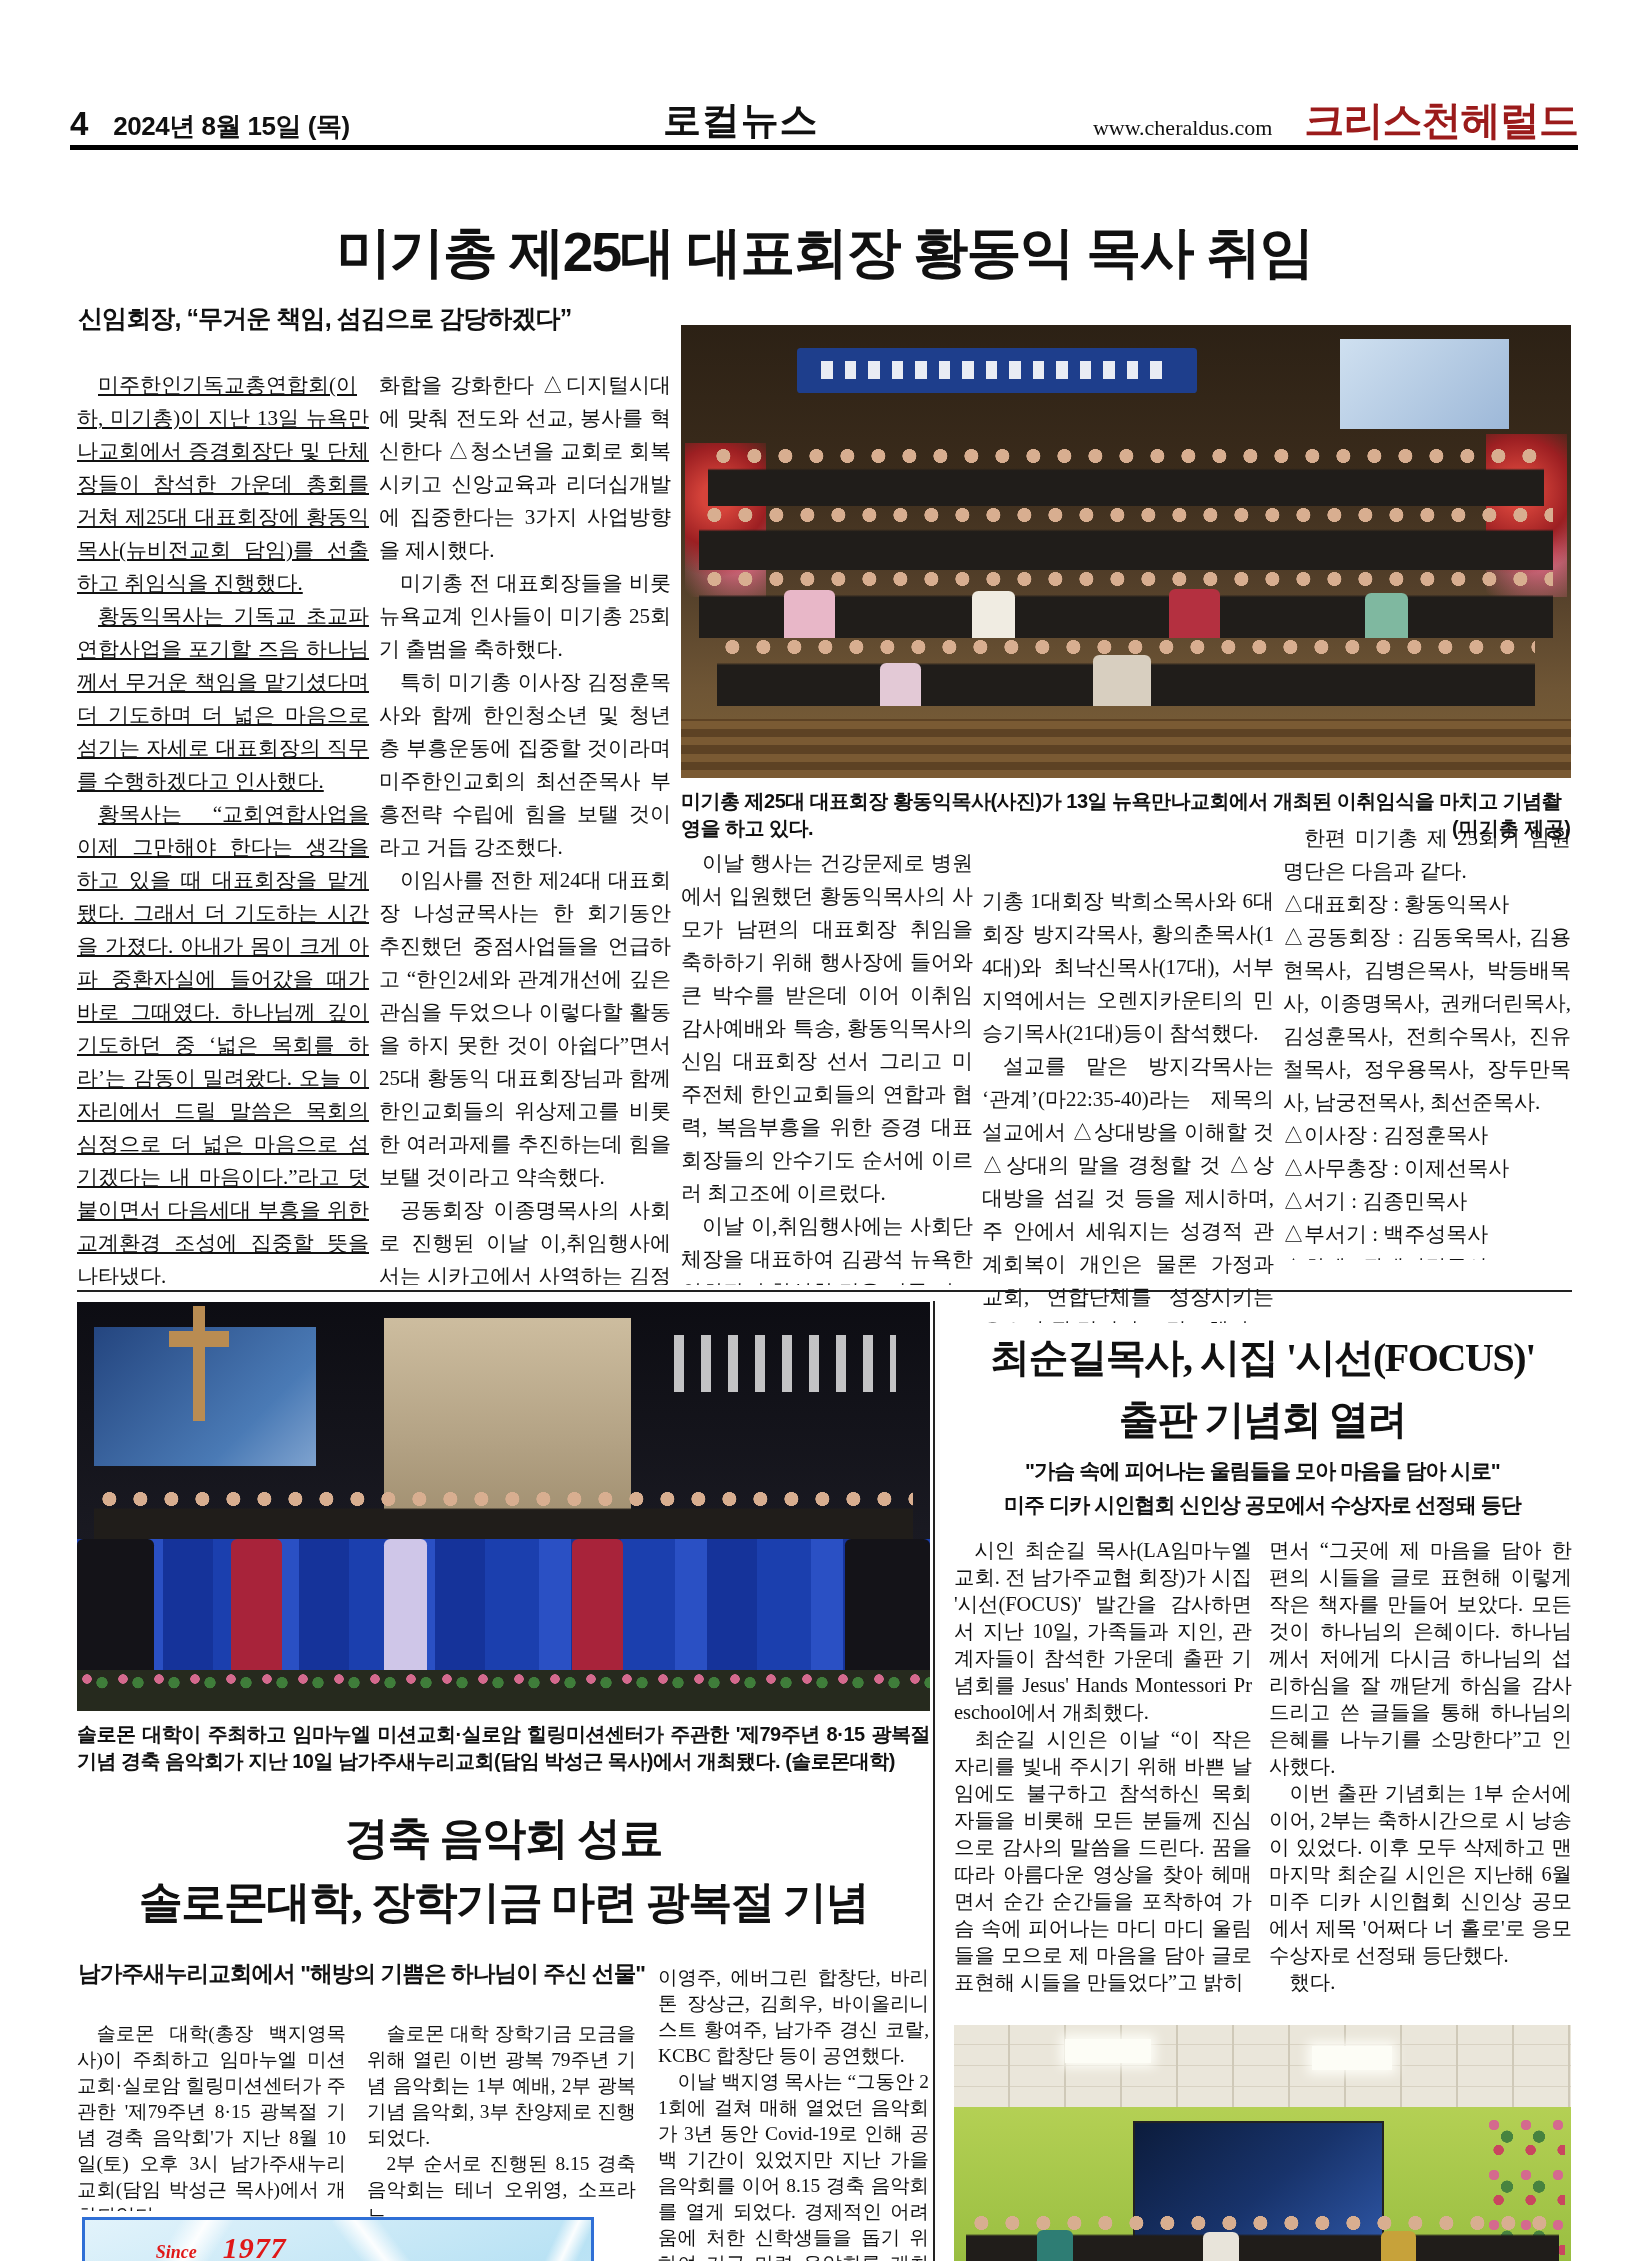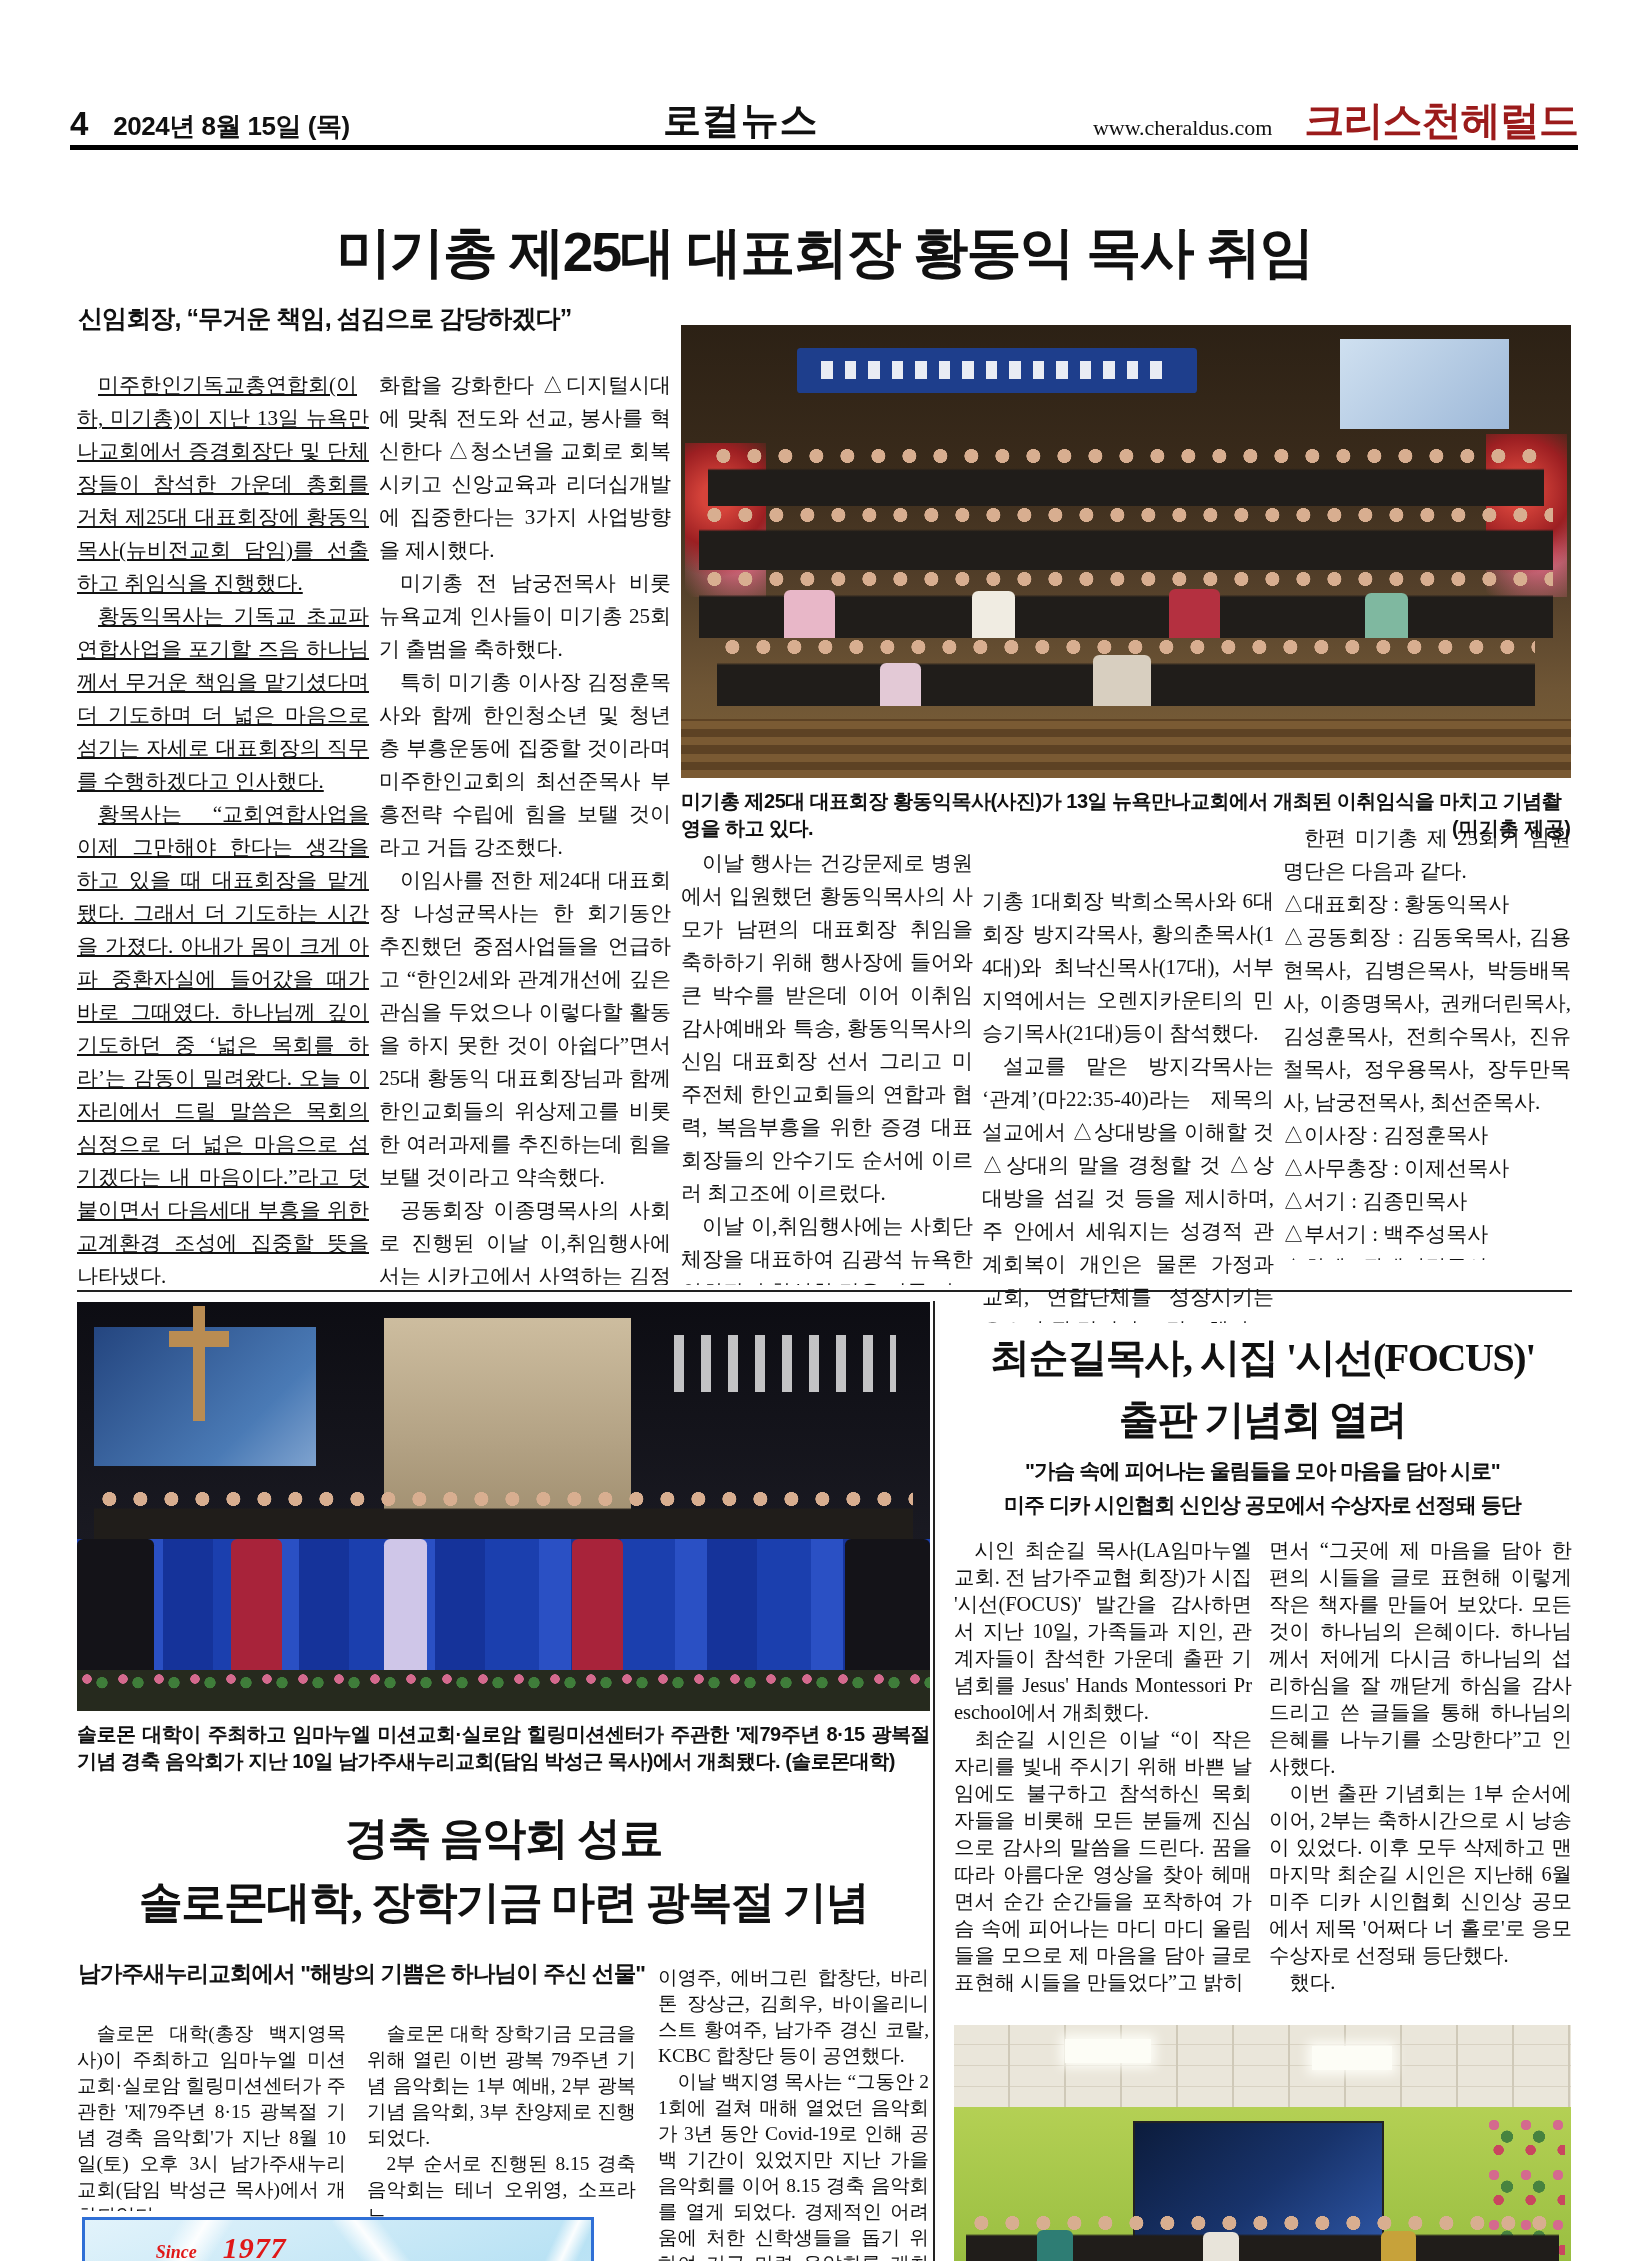--- a/index.html
+++ b/index.html
@@ -90,21 +90,21 @@
     <div class="a1-subhead">신임회장, “무거운 책임, 섬김으로 감당하겠다”</div>
 
     <div class="newsbody col-a1-1">
         <p>미주한인기독교총연합회(이하, 미기총)이 지난 13일 뉴욕만나교회에서 증경회장단 및 단체장들이 참석한 가운데 총회를 거쳐 제25대 대표회장에 황동익목사(뉴비전교회 담임)를 선출하고 취임식을 진행했다.</p>
         <p>황동익목사는 기독교 초교파 연합사업을 포기할 즈음 하나님께서 무거운 책임을 맡기셨다며 더 기도하며 더 넓은 마음으로 섬기는 자세로 대표회장의 직무를 수행하겠다고 인사했다.</p>
         <p>황목사는 “교회연합사업을 이제 그만해야 한다는 생각을 하고 있을 때 대표회장을 맡게됐다. 그래서 더 기도하는 시간을 가졌다. 아내가 몸이 크게 아파 중환자실에 들어갔을 때가 바로 그때였다. 하나님께 깊이 기도하던 중 ‘넓은 목회를 하라’는 감동이 밀려왔다. 오늘 이 자리에서 드릴 말씀은 목회의 심정으로 더 넓은 마음으로 섬기겠다는 내 마음이다.”라고 덧붙이면서 다음세대 부흥을 위한 교계환경 조성에 집중할 뜻을 나타냈다.</p>
         <p>13일 뉴욕만나교회에서 열린 미기총 대표회장 이취임식에서 황동익목사는 △세대간 소통과</p>
       </div>
     <div class="newsbody col-a1-2">
         <p class="cont">화합을 강화한다 △디지털시대에 맞춰 전도와 선교, 봉사를 혁신한다 △청소년을 교회로 회복시키고 신앙교육과 리더십개발에 집중한다는 3가지 사업방향을 제시했다.</p>
-        <p>미기총 전 남궁전목사 비롯 뉴욕교계 인사들이 미기총 25회기 출범을 축하했다.</p>
+        <p>미기총 전 대표회장들을 비롯 뉴욕교계 인사들이 미기총 25회기 출범을 축하했다.</p>
         <p>특히 미기총 이사장 김정훈목사와 함께 한인청소년 및 청년층 부흥운동에 집중할 것이라며 미주한인교회의 최선준목사 부흥전략 수립에 힘을 보탤 것이라고 거듭 강조했다.</p>
         <p>이임사를 전한 제24대 대표회장 나성균목사는 한 회기동안 추진했던 중점사업들을 언급하고 “한인2세와 관계개선에 깊은 관심을 두었으나 이렇다할 활동을 하지 못한 것이 아쉽다”면서 25대 황동익 대표회장님과 함께 한인교회들의 위상제고를 비롯한 여러과제를 추진하는데 힘을 보탤 것이라고 약속했다.</p>
         <p>공동회장 이종명목사의 사회로 진행된 이날 이,취임행사에서는 시카고에서 사역하는 김정훈목사를 이사장에 추대하고 취임패를 전달하는 순서를 가졌다.</p>
       </div>
 
     <div class="photo1">
       <div class="ph-part banner1" style="left:13%;top:5%;width:45%;height:10%;">
         <div class="banner1-text"></div>
       </div>
       <div class="ph-part" style="left:74%;top:3%;width:19%;height:20%;background:linear-gradient(135deg,#cfe0f0,#9db8d8);"></div>

